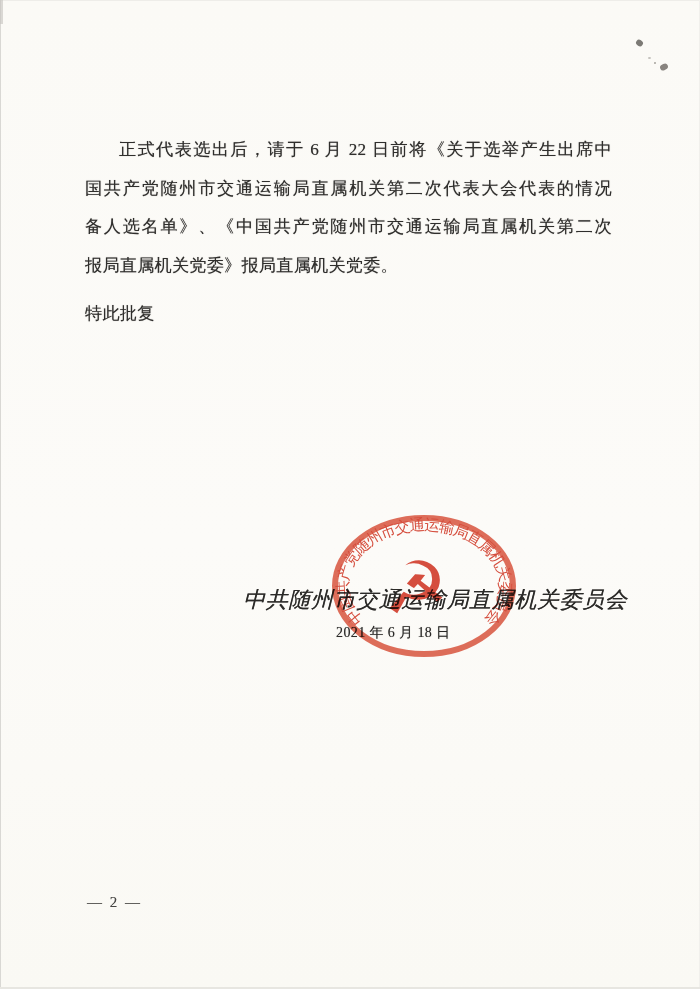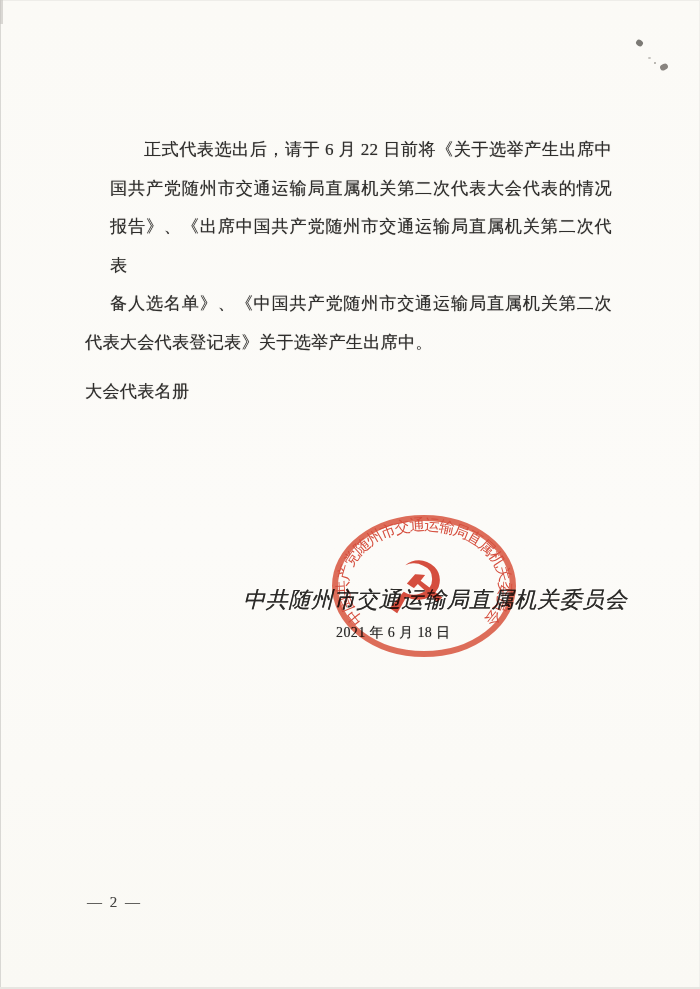--- a/index.html
+++ b/index.html
@@ -30,21 +30,21 @@
     line-height: 38.6px;
     color: #2f2e2c;
     text-shadow: 0 0 .8px rgba(47,46,44,.55);
     letter-spacing: .2px;
   }
   .para { margin: 0; }
   .para-closing    { margin-top: 3px; }
   .para-attachment { margin-top: 10px; }
   .line   { white-space: normal; }
   .indent { text-indent: 34px; }
-  .fill   { text-align: justify; text-align-last: justify; margin-left: 25px; }
+  .fill   { text-align: justify; text-align-last: justify; }
 
   
   .signature {
     position: absolute; left: 243px; top: 585px;
     font-size: 22px; letter-spacing: .6px; color: #2a2927;
     text-shadow: .3px 0 0 rgba(42,41,39,.75);
     white-space: nowrap;
     font-style: italic;
   }
   .sig-date {
@@ -98,26 +98,25 @@
   <div class="edge edge-top"></div>
   <div class="edge edge-left"></div>
   <div class="edge edge-right"></div>
   <div class="edge edge-bottom"></div>
   <div class="edge corner-mark"></div>
 
   <div class="body-block">
     <div class="para">
       <div class="line indent fill">正式代表选出后，请于 6 月 22 日前将《关于选举产生出席中</div>
       <div class="line fill">国共产党随州市交通运输局直属机关第二次代表大会代表的情况</div>
-      <div class="line fill">报告》、《出席中国共产党随州市交通运输局直属机关第二次代表</div>
       <div class="line fill">备人选名单》、《中国共产党随州市交通运输局直属机关第二次</div>
-      <div class="line">代表大会代表登记表》关于选举产生出席中。</div>
+      <div class="line">报局直属机关党委》报局直属机关党委。</div>
     </div>
     <div class="para para-attachment">
-      <div class="line">大会代表名册</div>
+      <div class="line">特此批复</div>
     </div>
   </div>
 
   <div class="signature">中共随州市交通运输局直属机关委员会</div>
   <div class="sig-date">2021 年 6 月 18 日</div>
 
   <svg class="seal" width="190" height="190" viewBox="0 0 190 190" aria-hidden="true">
     <ellipse class="seal-ring" cx="95" cy="95" rx="89" ry="68"></ellipse>
     <path id="sealTextArc" d="M 31.3 125.5 A 76 56 0 1 1 158.7 125.5" fill="none"></path>
     <text class="seal-arc-text" text-anchor="middle">

